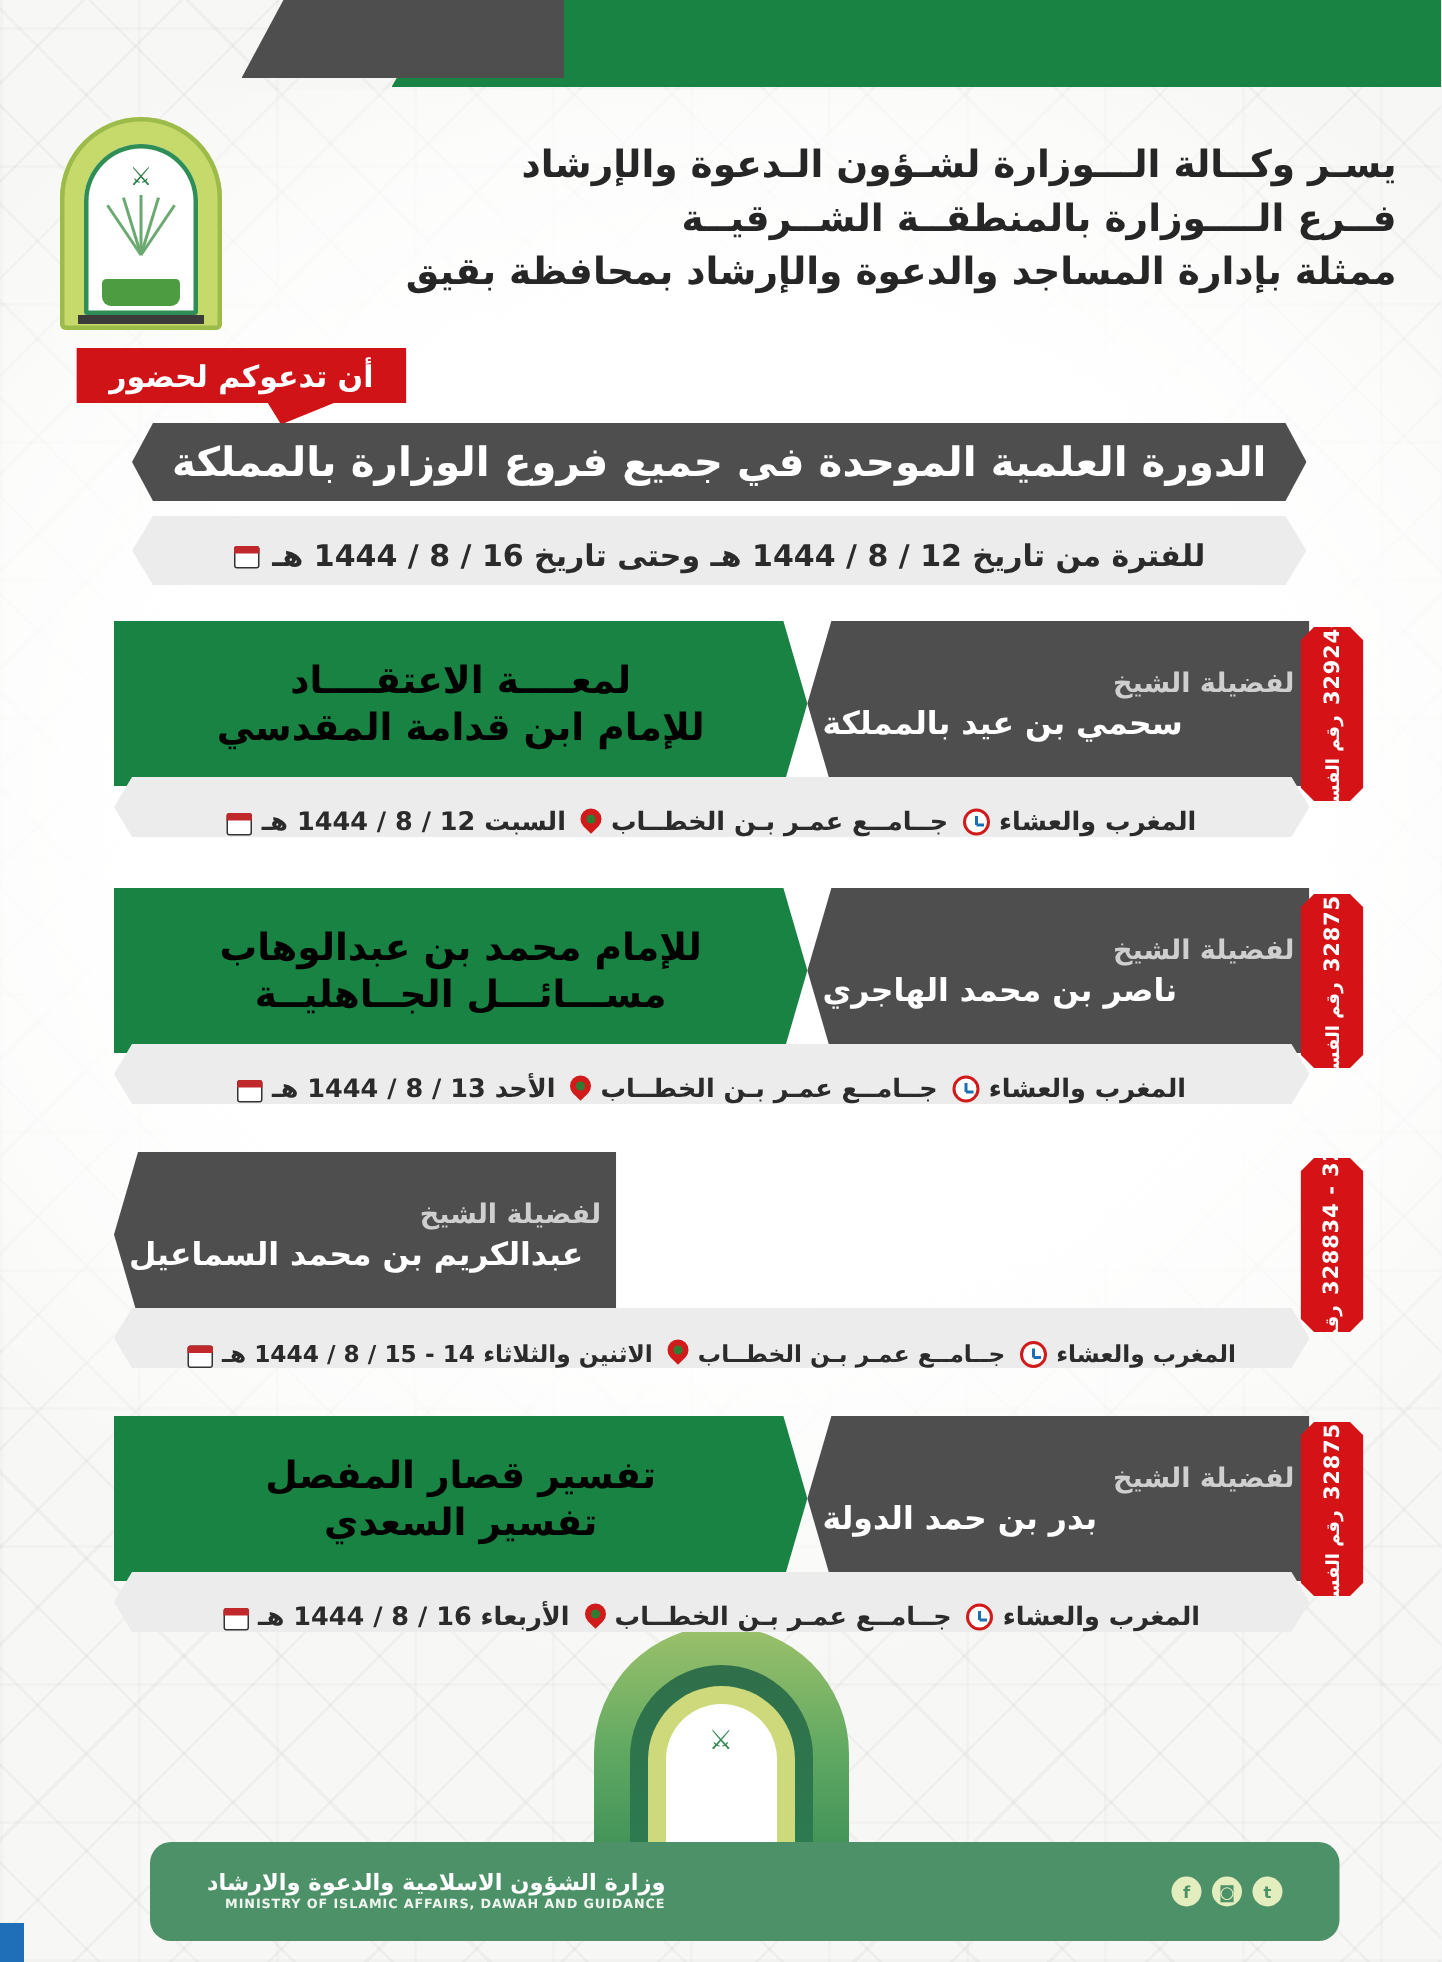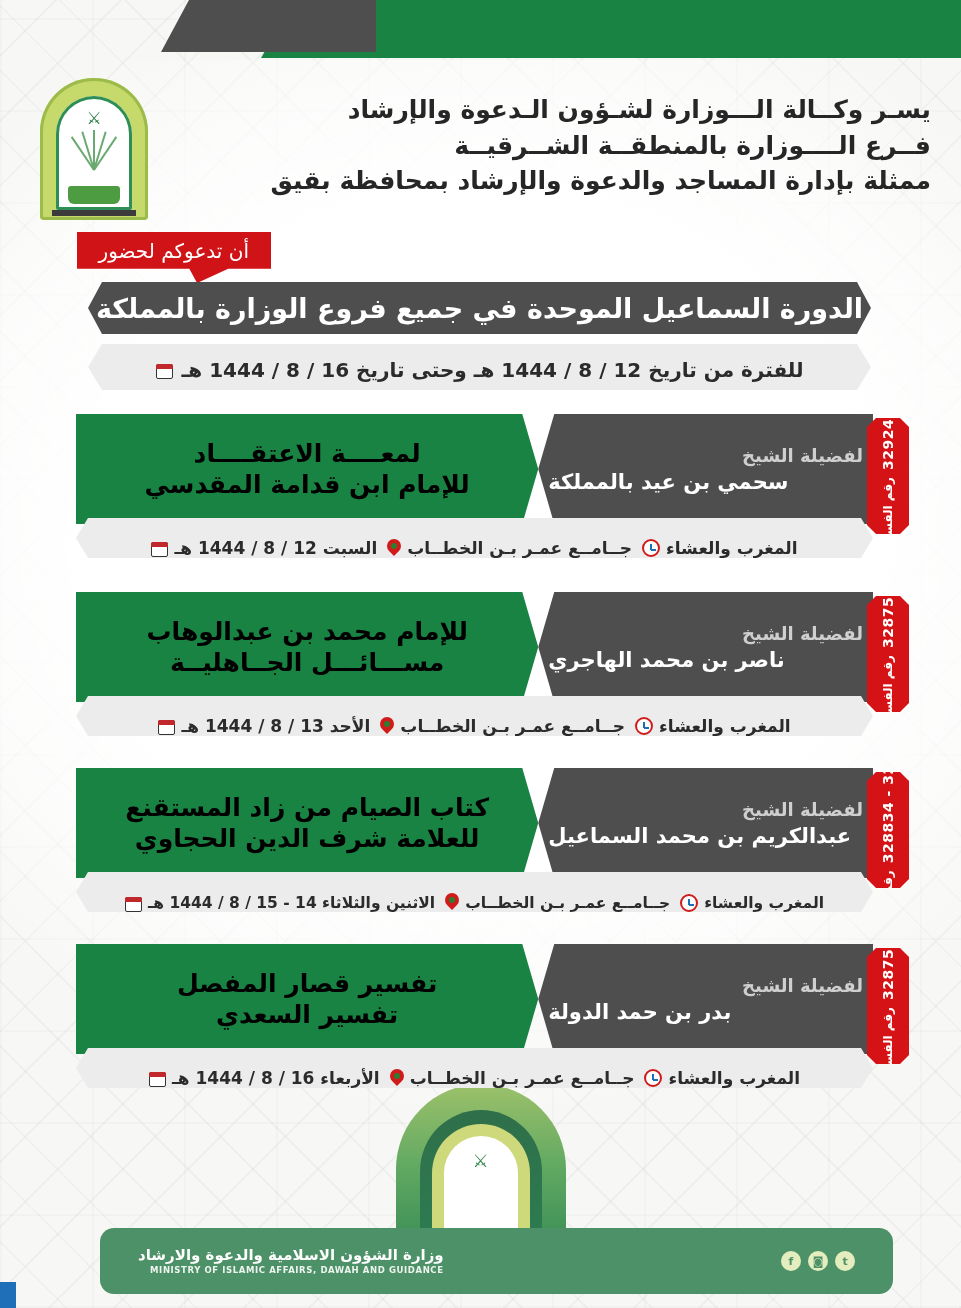--- a/index.html
+++ b/index.html
@@ -81,21 +81,21 @@
   .emb-rays span{
     position:absolute; left:29px; bottom:0; width:2px; height:40px;
     background:#6aa96f; transform-origin:bottom center;
   }
 
   
   #invite-ribbon{
     position:absolute; top:232px; right:690px; z-index:6;
     background:#cf1317; color:#fff;
     padding:7px 22px 9px 22px;
-    font-size:20px; font-weight:normal;
+    font-size:20px; font-weight:bold;
     clip-path:polygon(0 0, 100% 0, 100% 72%, 78% 72%, 62% 100%, 58% 72%, 0 72%);
     padding-bottom:20px;
   }
 
   
   #title-bar{
     position:absolute; top:282px; right:90px; left:88px; height:52px; z-index:6;
     background:#4e4e4e; color:#fff;
     display:flex; align-items:center; justify-content:center;
     font-size:27px; font-weight:bold;
@@ -257,21 +257,21 @@
   </div>
   <div id="header-text">
     <div class="hdr-1">يسـر وكــالة الـــوزارة لشـؤون الـدعوة والإرشاد</div>
     <div class="hdr-2">فــرع الــــوزارة بالمنطقــة الشــرقيــة</div>
     <div class="hdr-3">ممثلة بإدارة المساجد والدعوة والإرشاد بمحافظة بقيق</div>
   </div>
 </div>
 
 <div id="invite-ribbon">أن تدعوكم لحضور</div>
 
-<div id="title-bar">الدورة السماعيل الموحدة في جميع فروع الوزارة بالمملكة</div>
+<div id="title-bar">الدورة العلمية الموحدة في جميع فروع الوزارة بالمملكة</div>
 
 <div id="period-bar">
   <span>للفترة من تاريخ 12 / 8 / 1444 هـ وحتى تاريخ 16 / 8 / 1444 هـ</span>
   <span class="ico ico-cal"></span>
 </div>
 
 <div class="card" id="card-0">
   <div class="permit-badge">
     <div class="permit-inner">
       <span class="permit-num">329240</span>
@@ -338,24 +338,20 @@
 </div>
 
 <div class="card" id="card-2">
   <div class="permit-badge">
     <div class="permit-inner">
       <span class="permit-num">328835 - 328834</span>
       <span class="permit-label">رقم الفسح</span>
     </div>
   </div>
   <div class="card-main">
-    <div class="card-title">
-      <div>كتاب الصيام من زاد المستقنع</div>
-      <div>للعلامة شرف الدين الحجاوي</div>
-    </div>
     <div class="card-sheikh">
       <div class="sheikh-label">لفضيلة الشيخ</div>
       <div class="sheikh-name">عبدالكريم بن محمد السماعيل</div>
     </div>
   </div>
   <div class="card-info">
     <div class="info-seg compact">
       <span class="ico ico-cal"></span>
       <span>الاثنين والثلاثاء 14 - 15 / 8 / 1444 هـ</span>
     </div>

